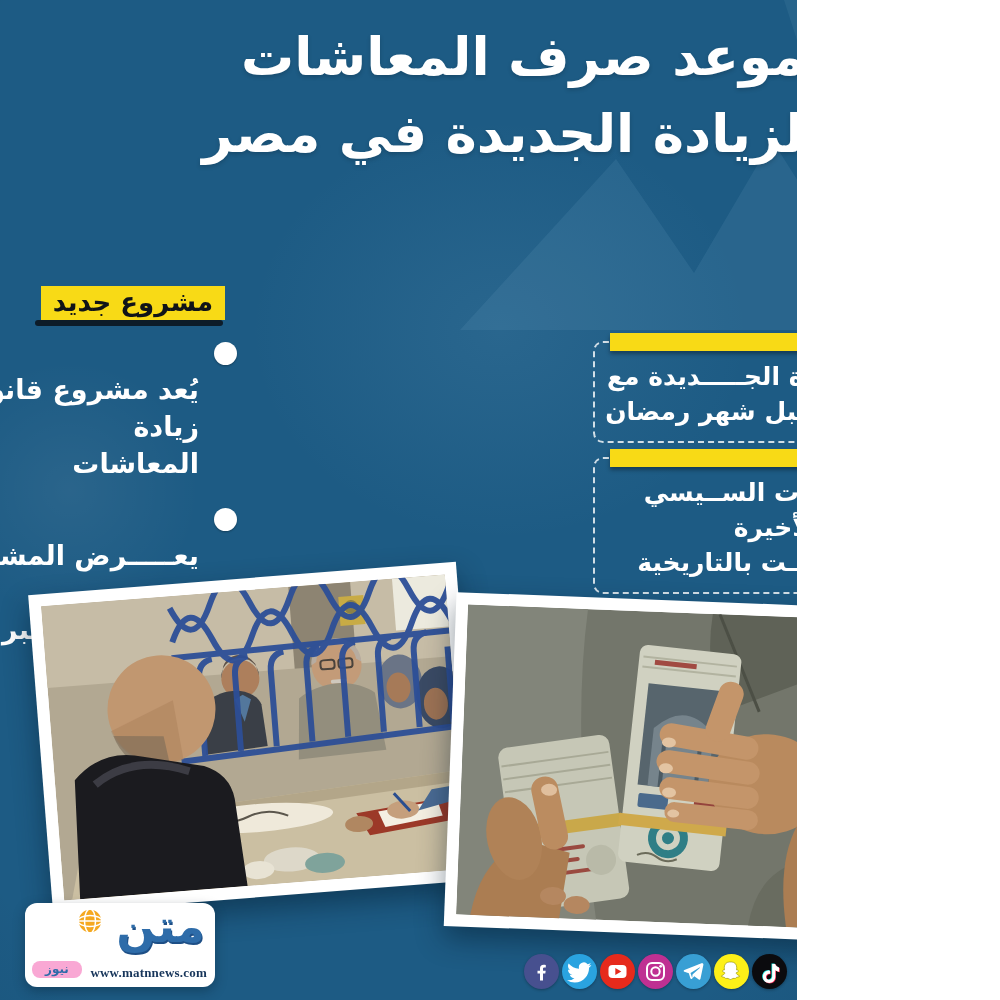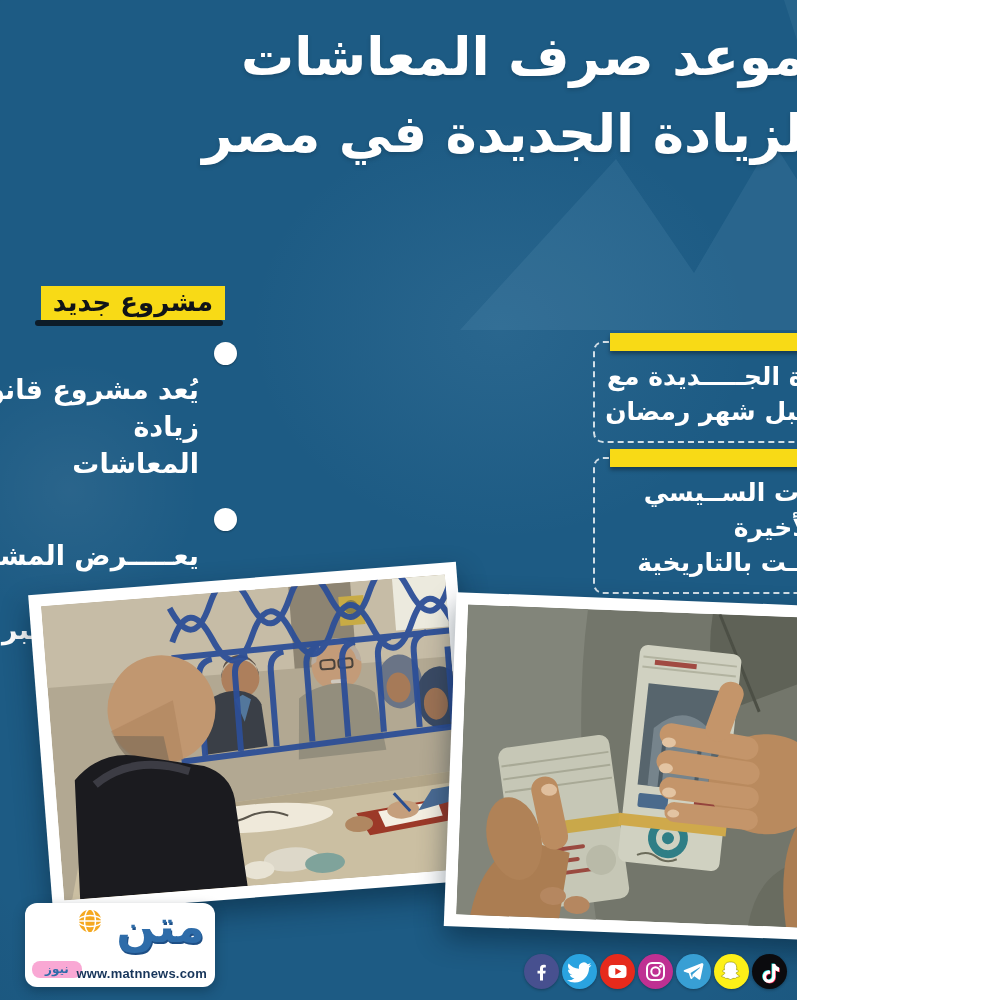--- a/index.html
+++ b/index.html
@@ -56,21 +56,21 @@
   #photo-right{left:450px;top:600px;transform:rotate(2.2deg);z-index:2;}
 
   
   .logo-card{position:absolute;left:25px;top:903px;width:190px;height:84px;background:#ffffff;
              border-radius:12px;z-index:6;box-shadow:0 4px 12px rgba(3,22,38,.35);}
   .logo-wordmark{position:absolute;right:10px;top:-4px;font-size:46px;font-weight:bold;
              color:#2e6ca9;letter-spacing:4px;direction:rtl;text-shadow:1px 2px 0 #1e4f86;}
   .logo-globe{position:absolute;left:52px;top:5px;}
   .logo-badge{position:absolute;left:7px;bottom:9px;background:#f9a8d4;color:#2e6ca9;
              font-size:12px;font-weight:bold;padding:1px 13px 2px;border-radius:8px;direction:rtl;}
-  .logo-site{position:absolute;right:8px;bottom:6px;font-family:Liberation Sans, sans-serif;
+  .logo-site{position:absolute;right:8px;bottom:6px;font-family:Liberation Serif, serif;
              font-weight:bold;font-size:13px;color:#17355a;letter-spacing:.2px;margin-top:20px;}
 
   
   .social-row{position:absolute;right:10px;bottom:11px;display:flex;gap:3px;z-index:6;}
   .s-icon{width:35px;height:35px;border-radius:50%;display:flex;align-items:center;justify-content:center;
           box-shadow:0 1px 3px rgba(0,0,0,.3);}
 </style>
 </head>
 <body>
 

